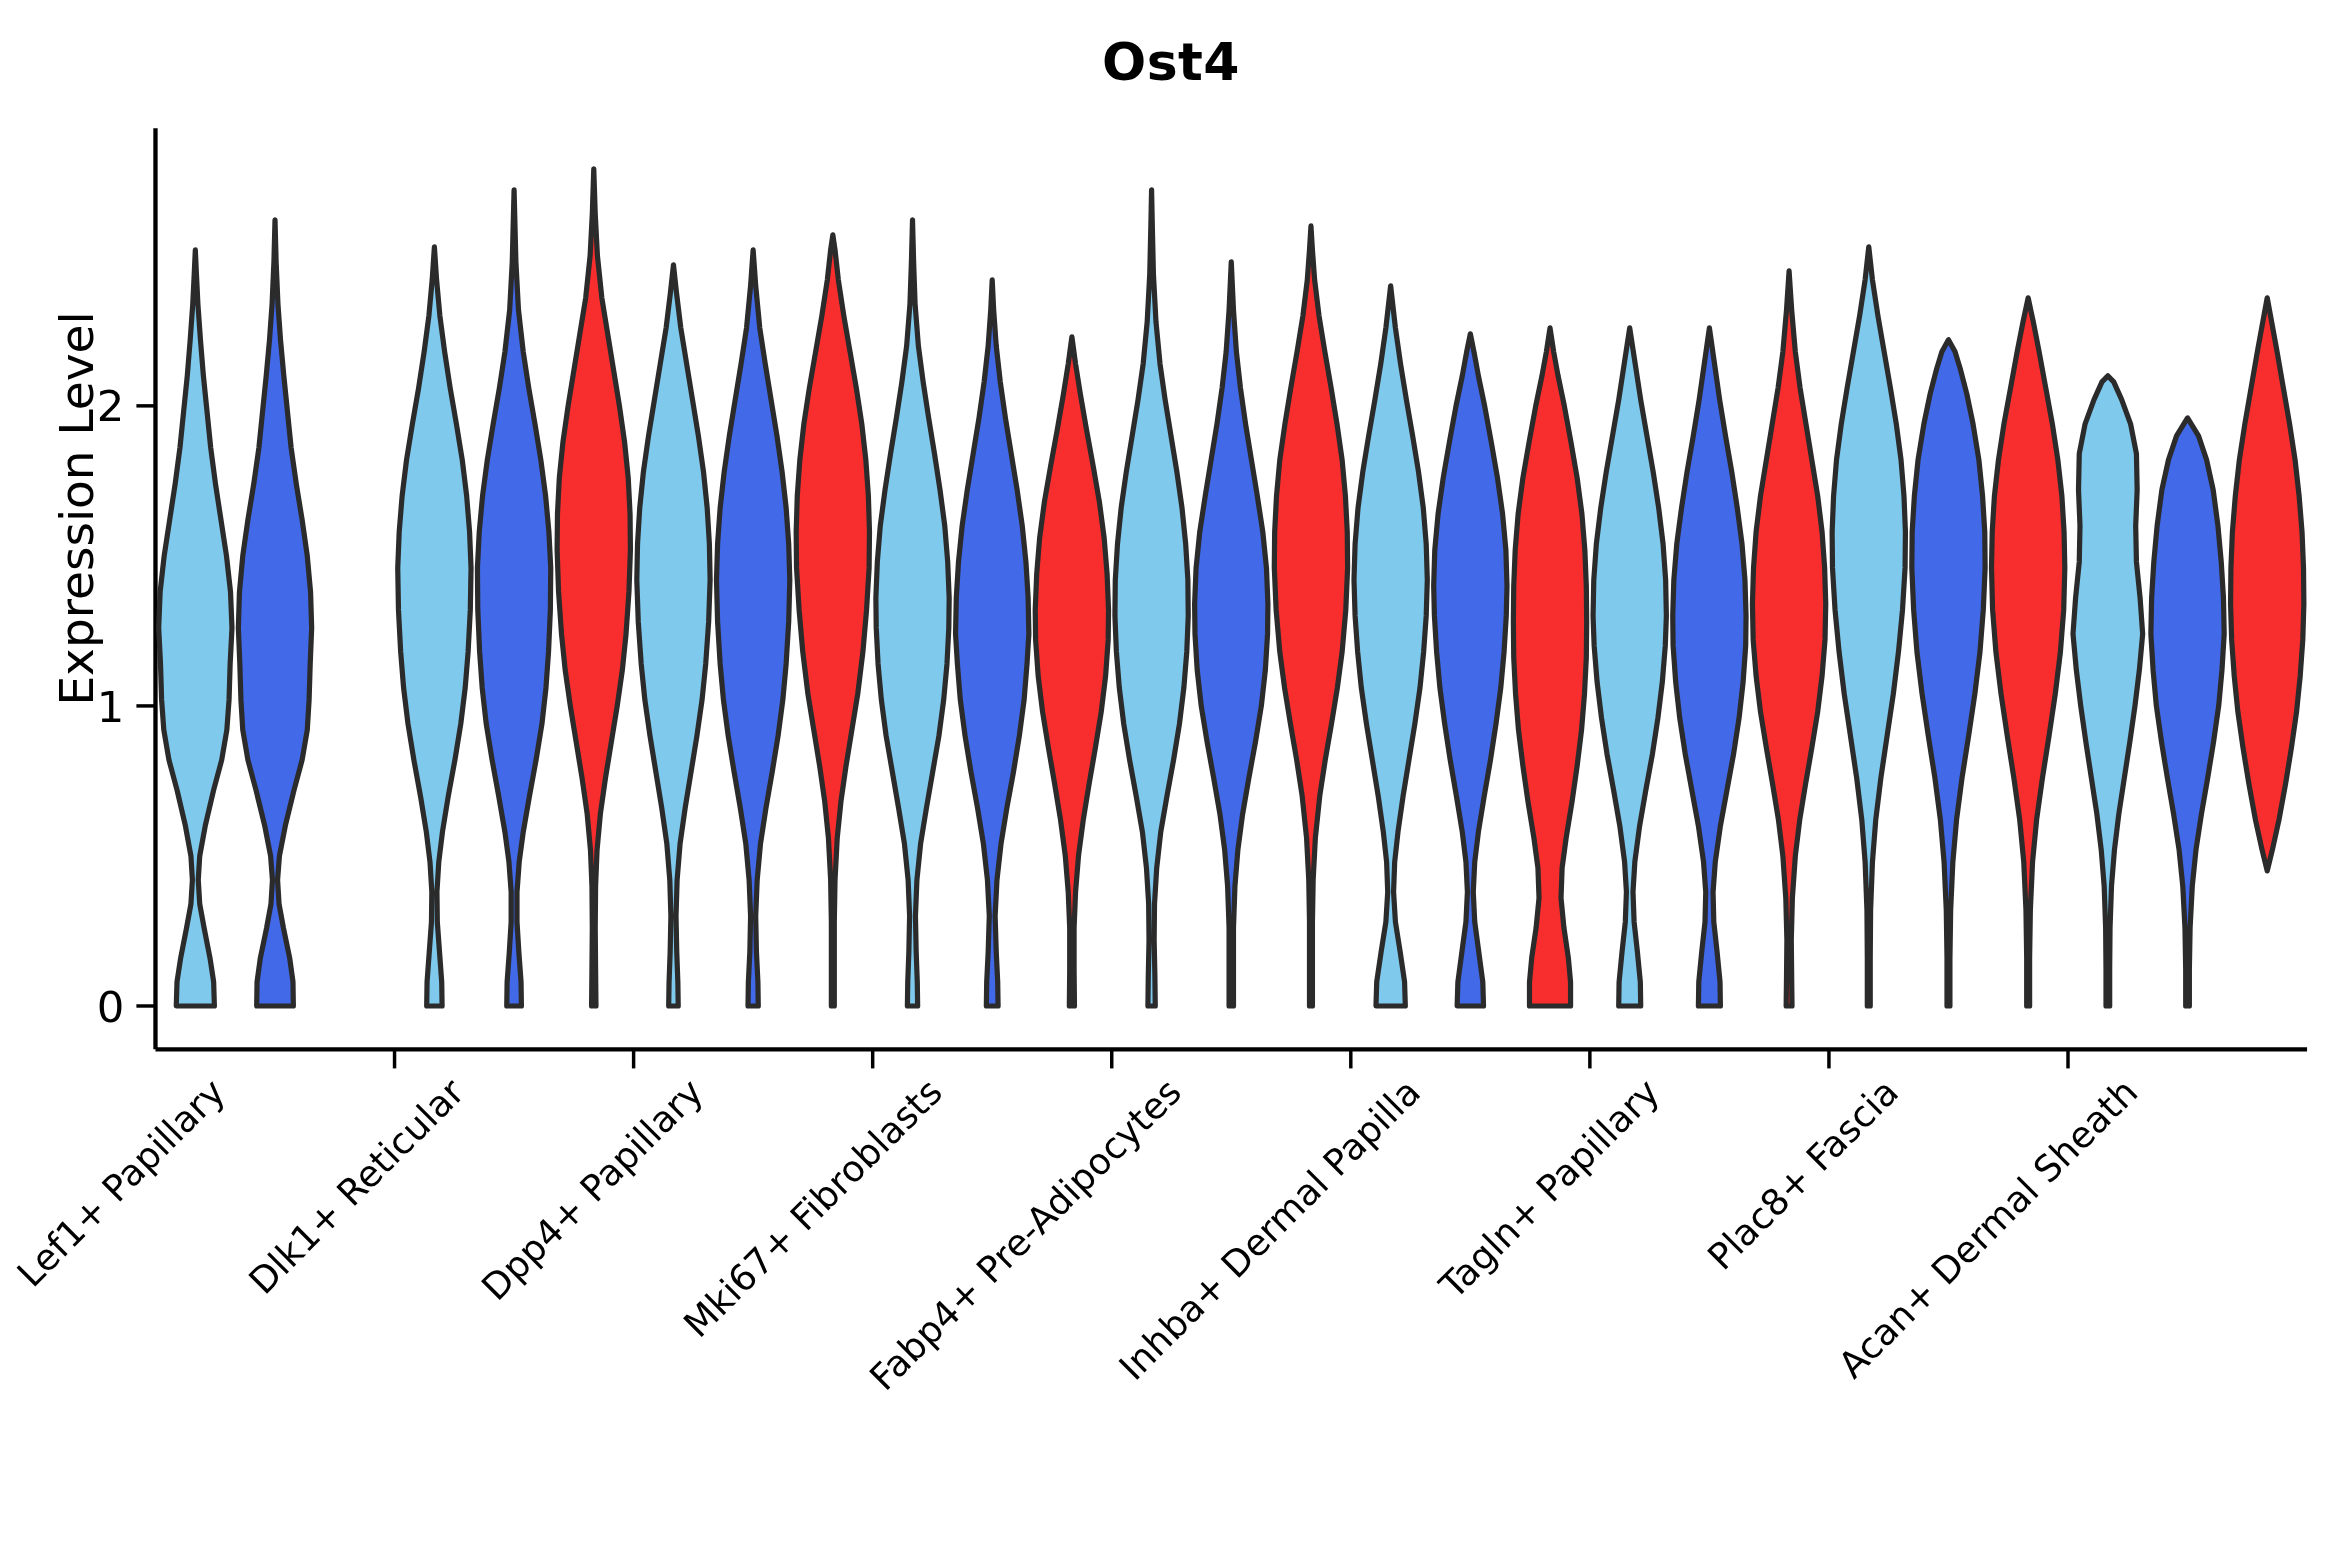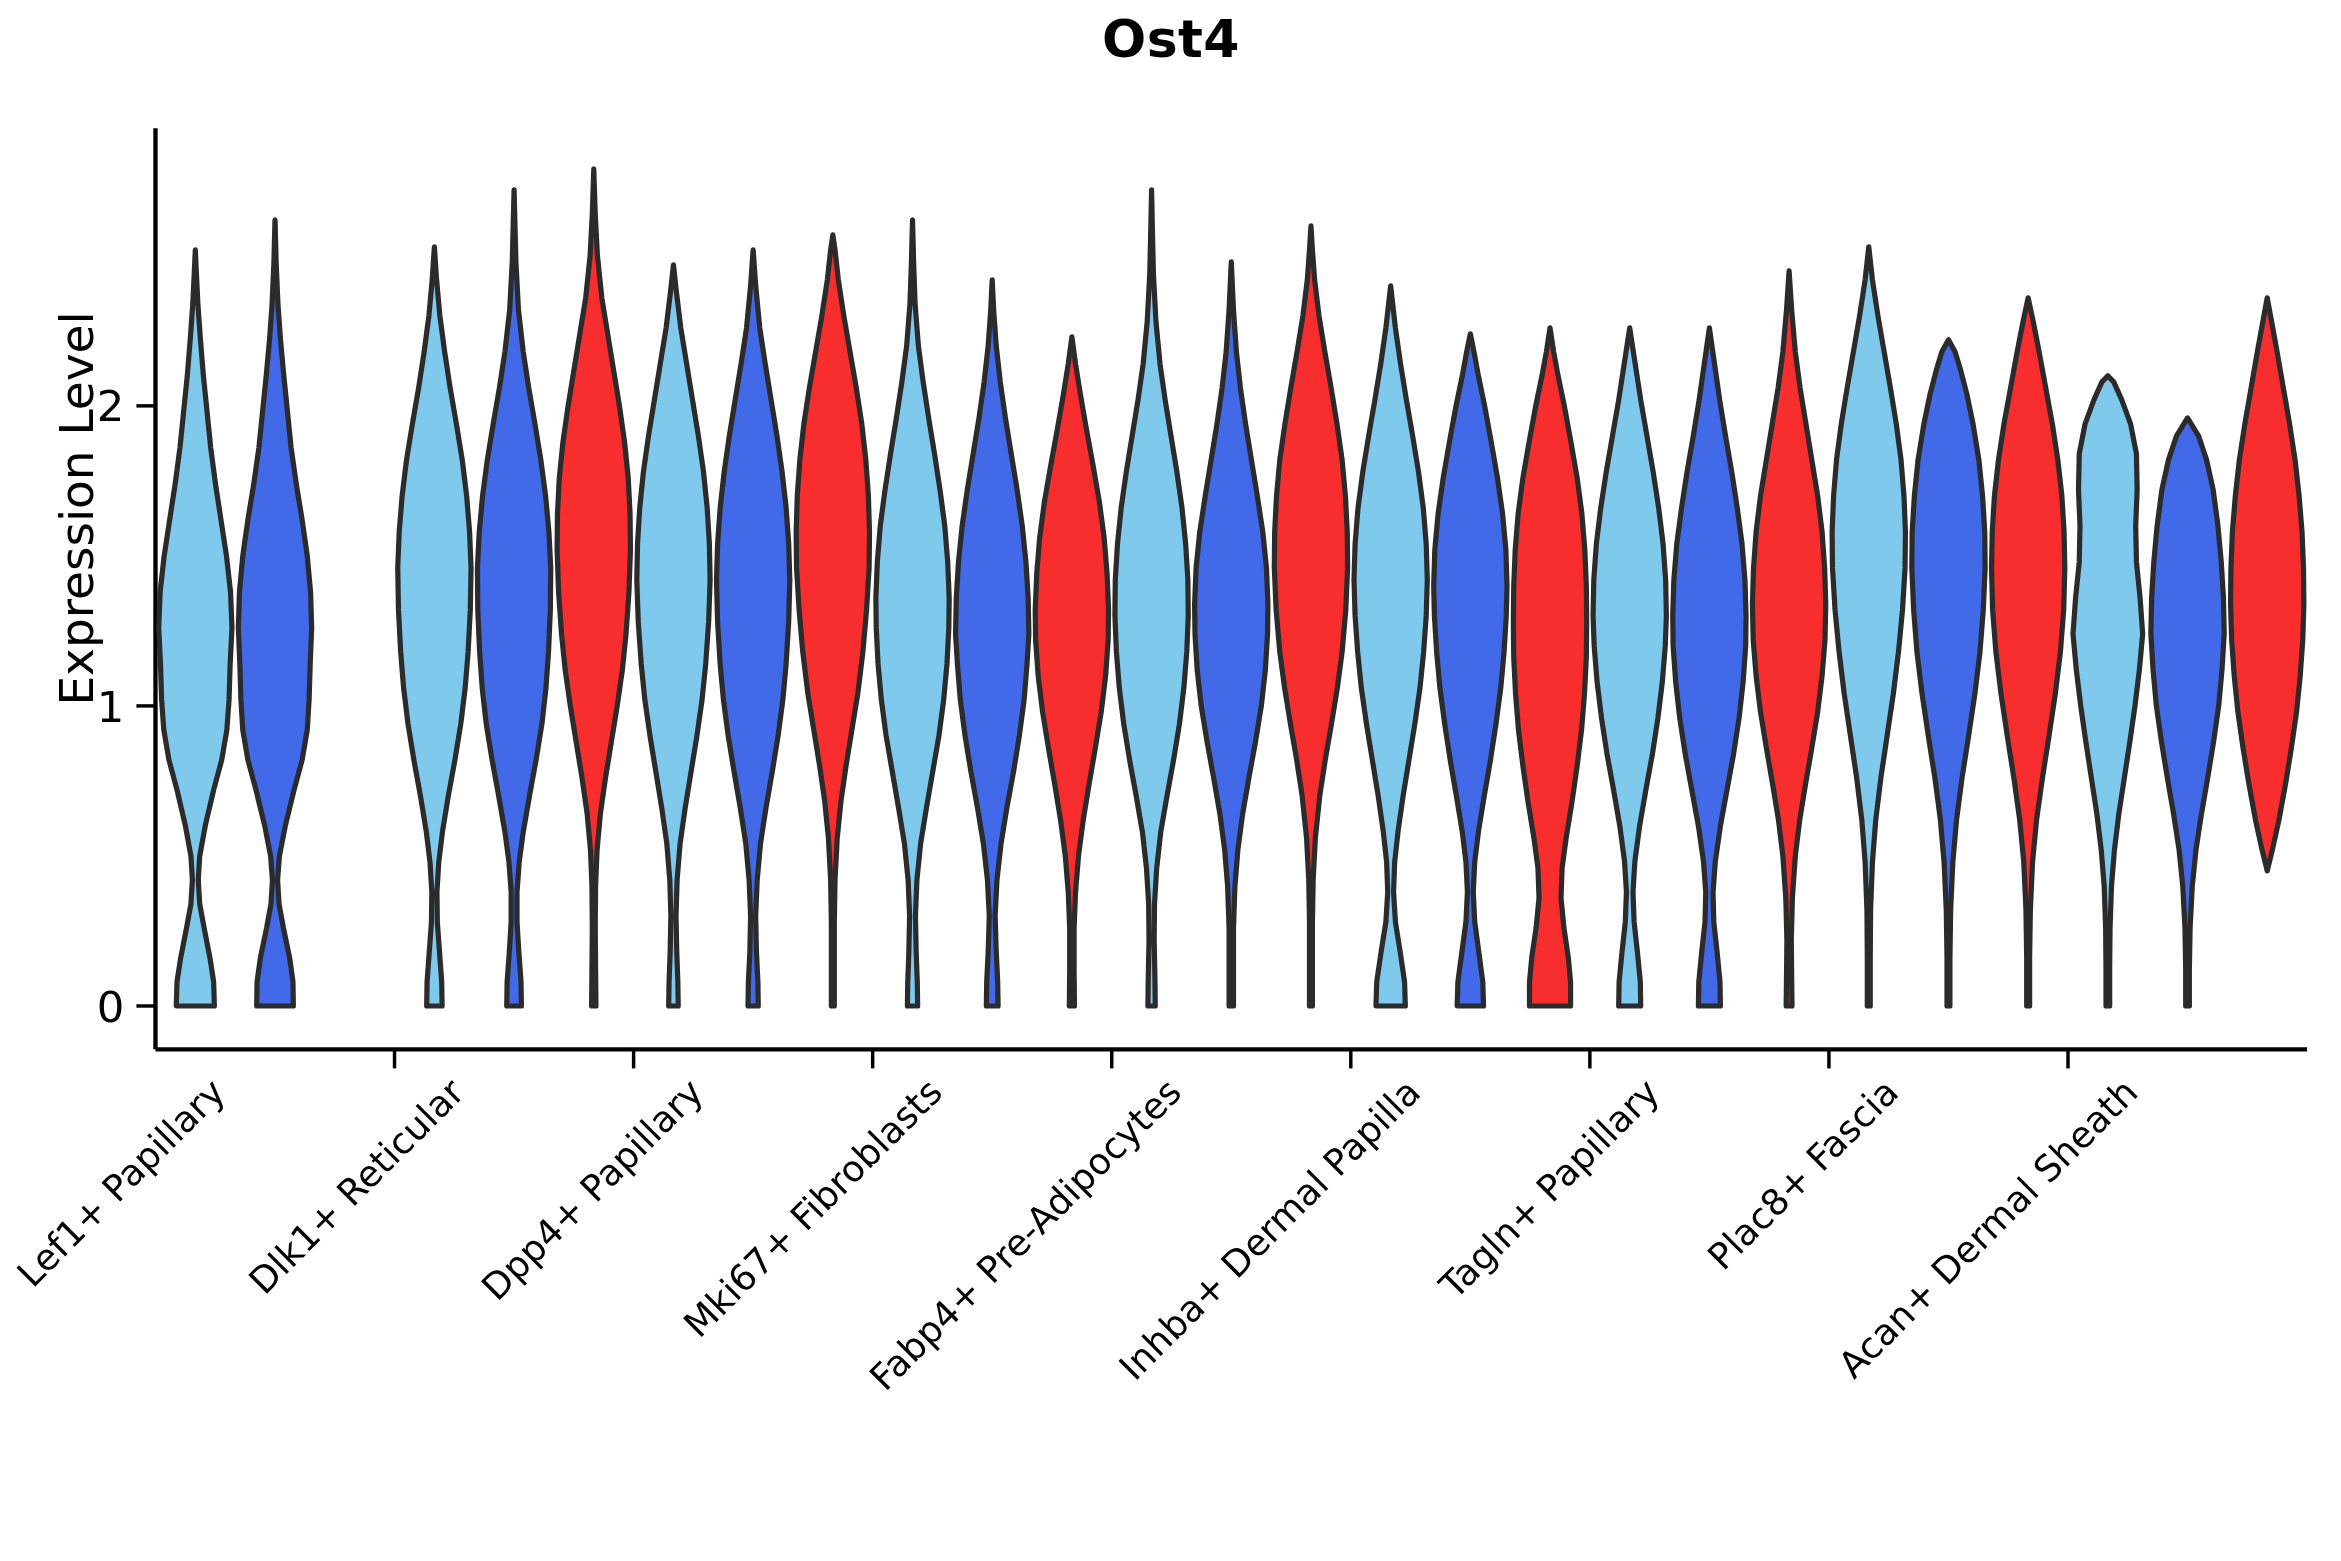--- a/index.html
+++ b/index.html
@@ -3,21 +3,21 @@
 <meta charset="utf-8">
 <style>
   html,body{margin:0;padding:0;}
   body{
     width:2342px;height:1561px;background:#ffffff;
     font-family:"DejaVu Sans", sans-serif;
     overflow:hidden;
   }
   #plot-root{position:relative;width:2342px;height:1561px;}
   #chart-title{
-    position:absolute;left:0;top:9px;width:2342px;
+    position:absolute;left:0;top:32px;width:2342px;
     text-align:center;font-size:52px;font-weight:bold;color:#000;
     letter-spacing:0.4px;
   }
   #ylabel{
     position:absolute;
     left:-201px; top:481px;
     width:555px;
     transform:rotate(-90deg);
     transform-origin:center center;
     text-align:center;

